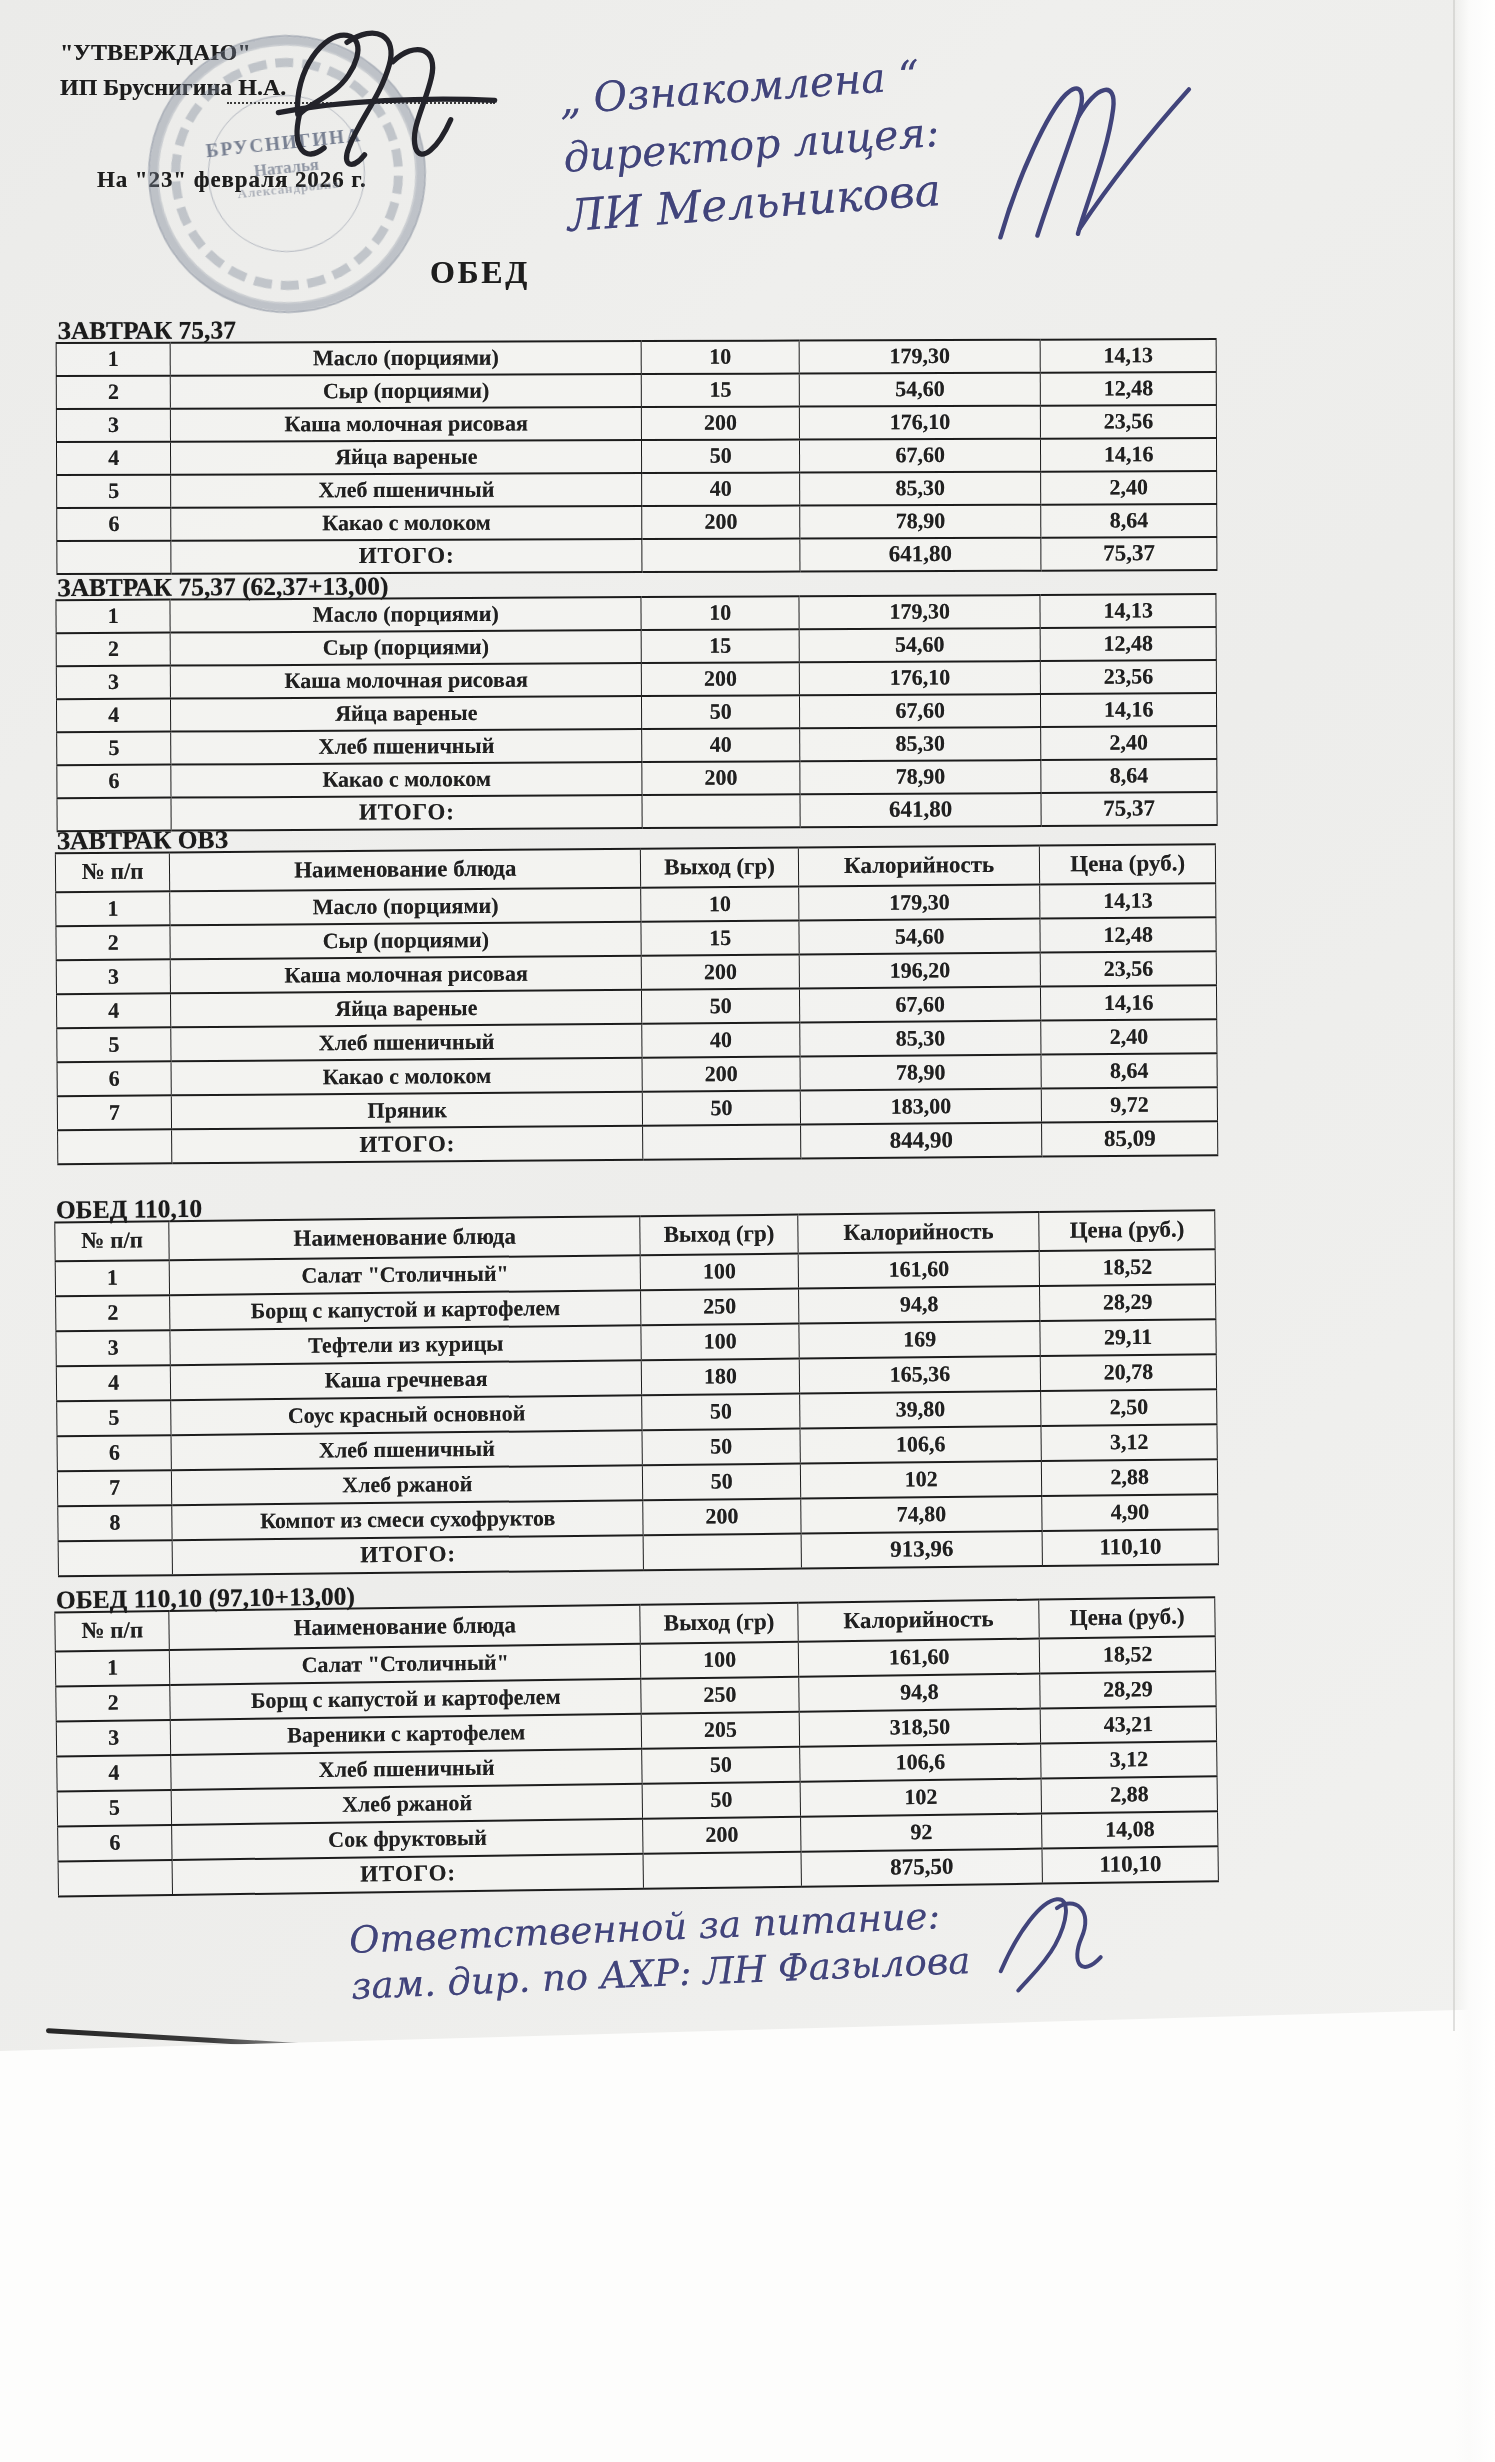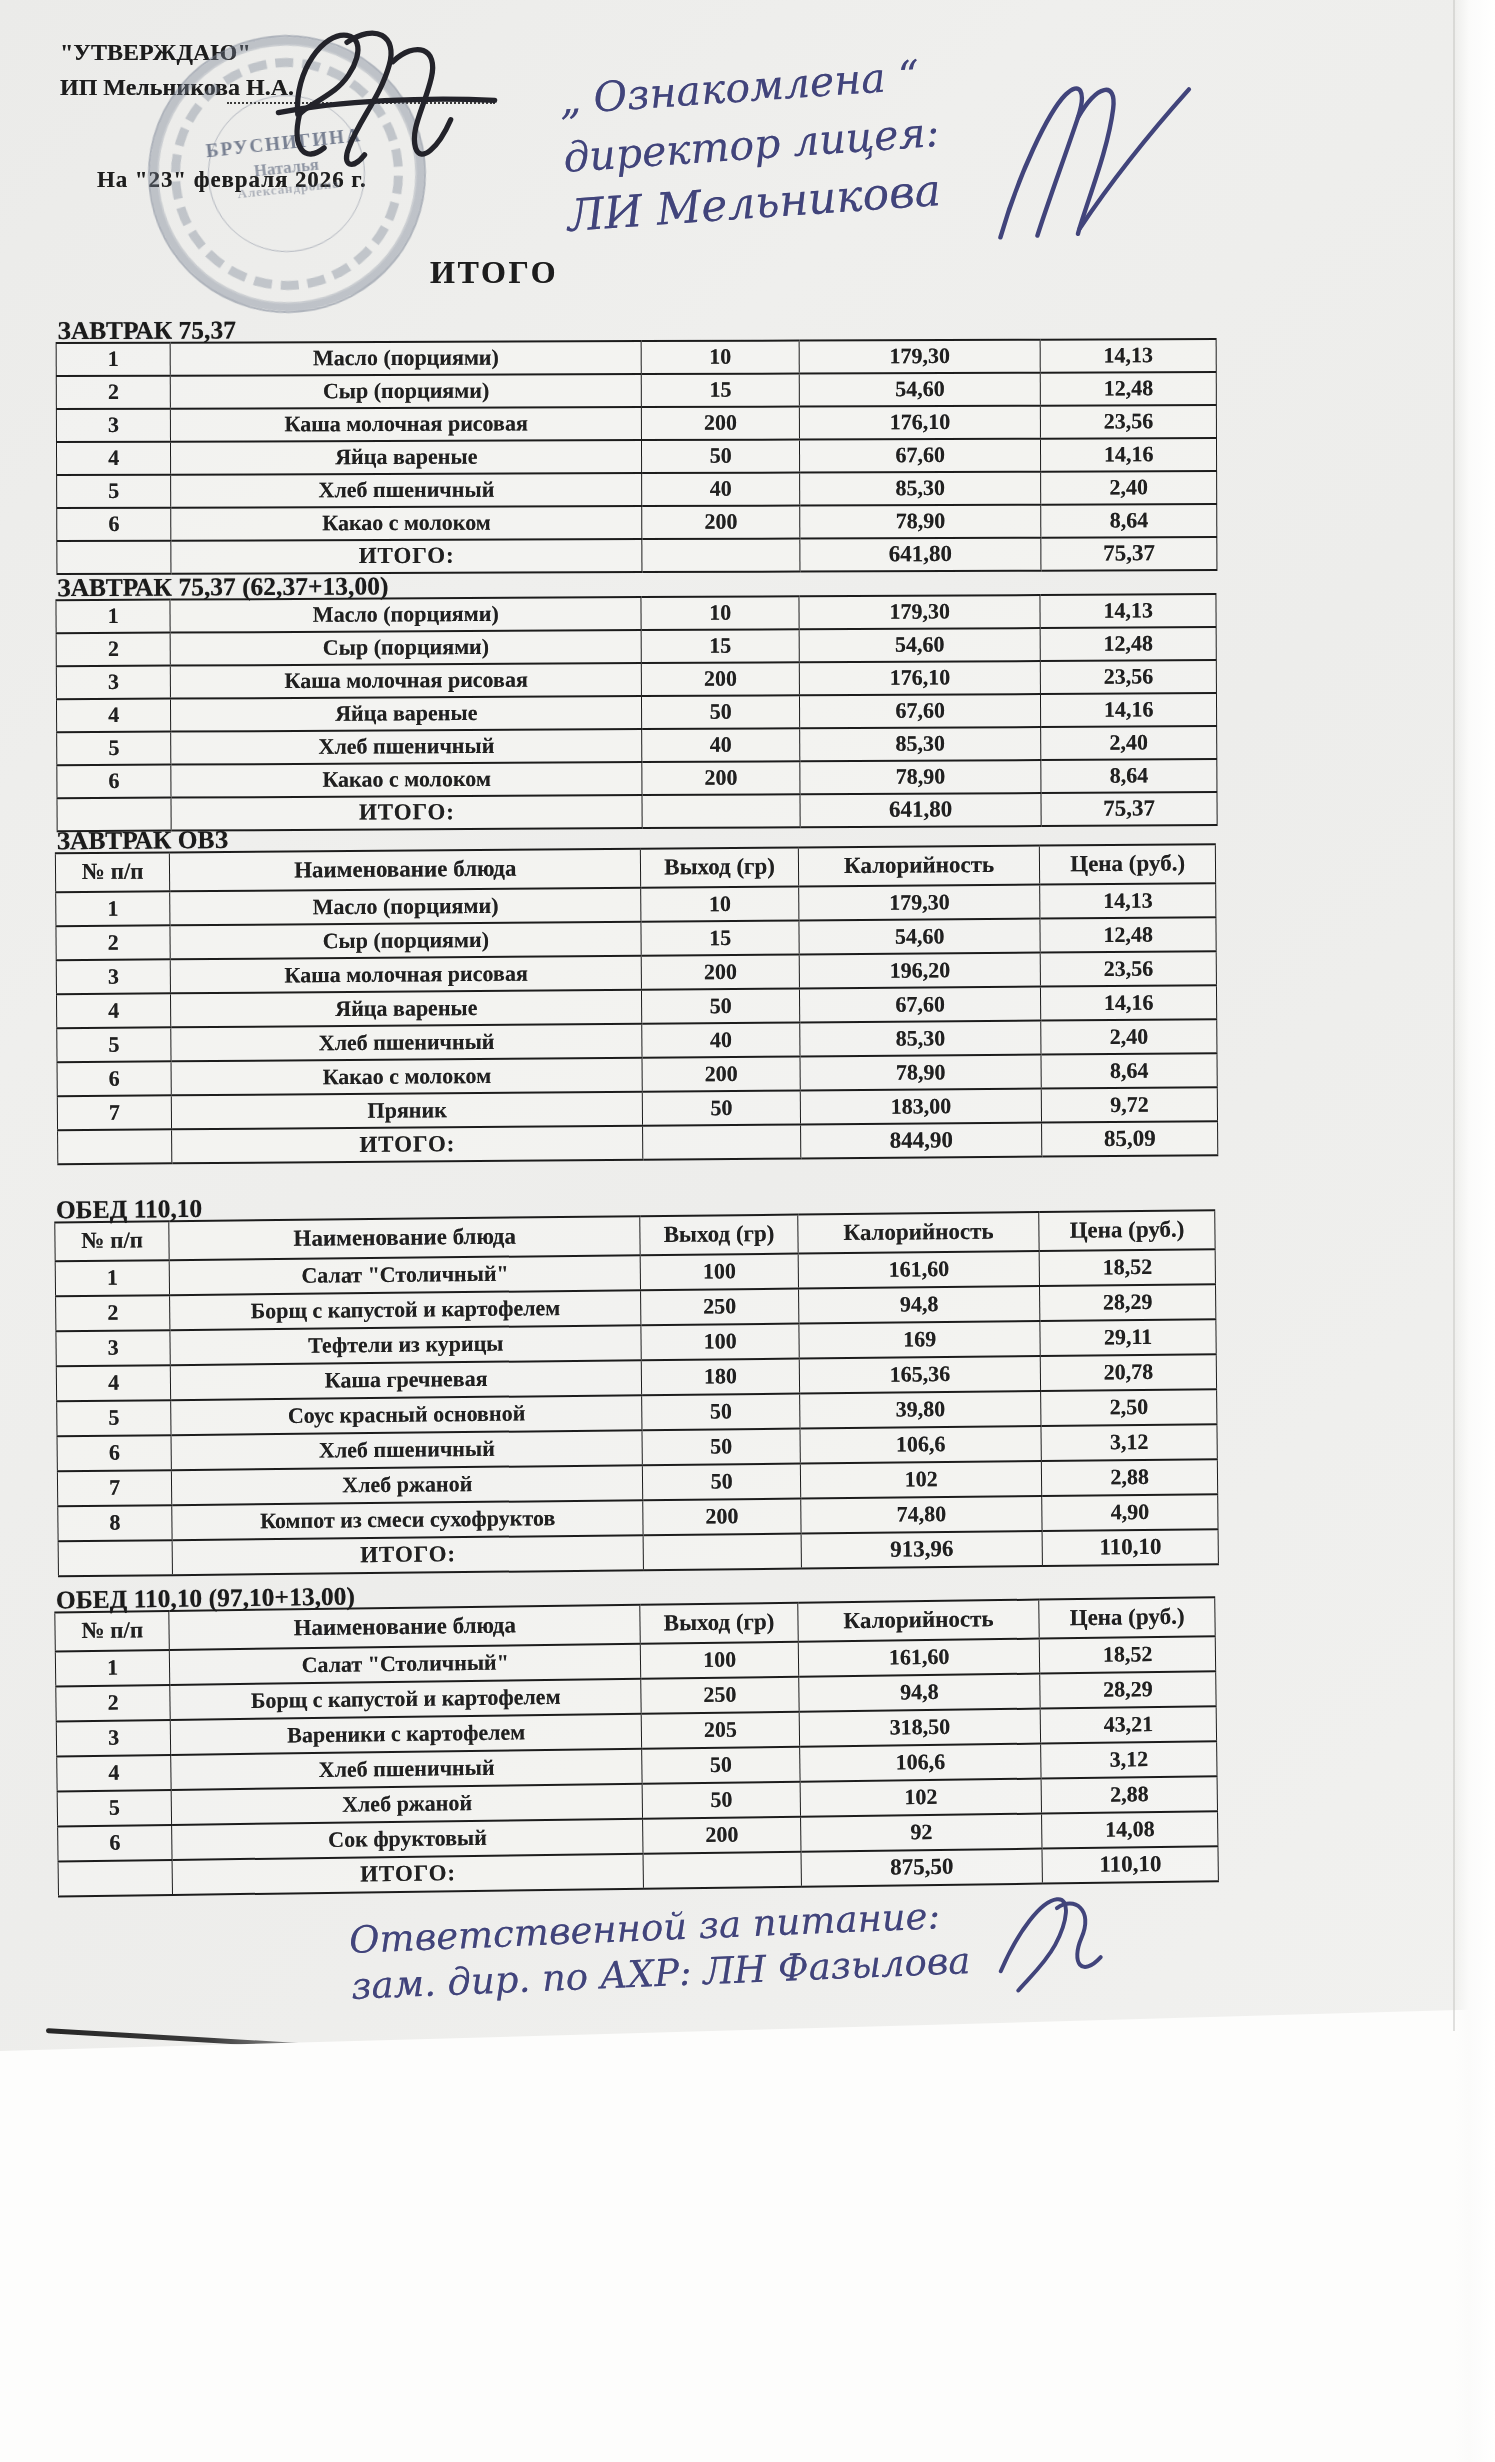--- a/index.html
+++ b/index.html
@@ -97,21 +97,21 @@
   tr.hdr{height:39px !important;}
   td.total-label{font-size:25.5px;letter-spacing:0.9px;}
   tr.total-row td{font-size:23px;}
 </style>
 </head>
 <body>
 
 <div class="sheet">
 
   <div class="print approval-quote">"УТВЕРЖДАЮ"</div>
-  <div class="print approver-line">ИП Мельникова Н.А.</div>
+  <div class="print approver-line">ИП Бруснигина Н.А.</div>
   <div class="sig-dotline"></div>
   <div class="print date-line">На "23" февраля 2026 г.</div>
 
   <div class="stamp">
     <div class="ring-text"></div>
     <div class="inner-circle"></div>
     <div class="center-lines">
       <div class="s1">БРУСНИГИНА</div>
       <div class="s2">Наталья</div>
       <div class="s3">Александровна</div>
@@ -133,21 +133,21 @@
     <div class="l3">ЛИ Мельникова</div>
   </div>
   <svg class="ack-sig" width="229" height="185" viewBox="0 0 260 210">
     <g fill="none" stroke="#41447b" stroke-width="5" stroke-linecap="round">
       <path d="M30,190 C50,120 84,48 104,28 C120,12 128,24 118,54 C104,96 84,150 72,188"></path>
       <path d="M118,54 C140,16 162,12 158,44 C152,92 128,150 118,186"></path>
       <path d="M120,180 C160,120 210,60 244,22"></path>
     </g>
   </svg>
 
-  <div class="print doc-title">ИТОГО</div>
+  <div class="print doc-title">ОБЕД</div>
 
   <div class="section sec1">
     <div class="tbl-heading">ЗАВТРАК 75,37</div>
     <table class="menu rh37">
         <colgroup>
           <col style="width: 9.85%;">
           <col style="width: 40.6%;">
           <col style="width: 13.6%;">
           <col style="width: 20.8%;">
           <col style="width: 15.15%;">

